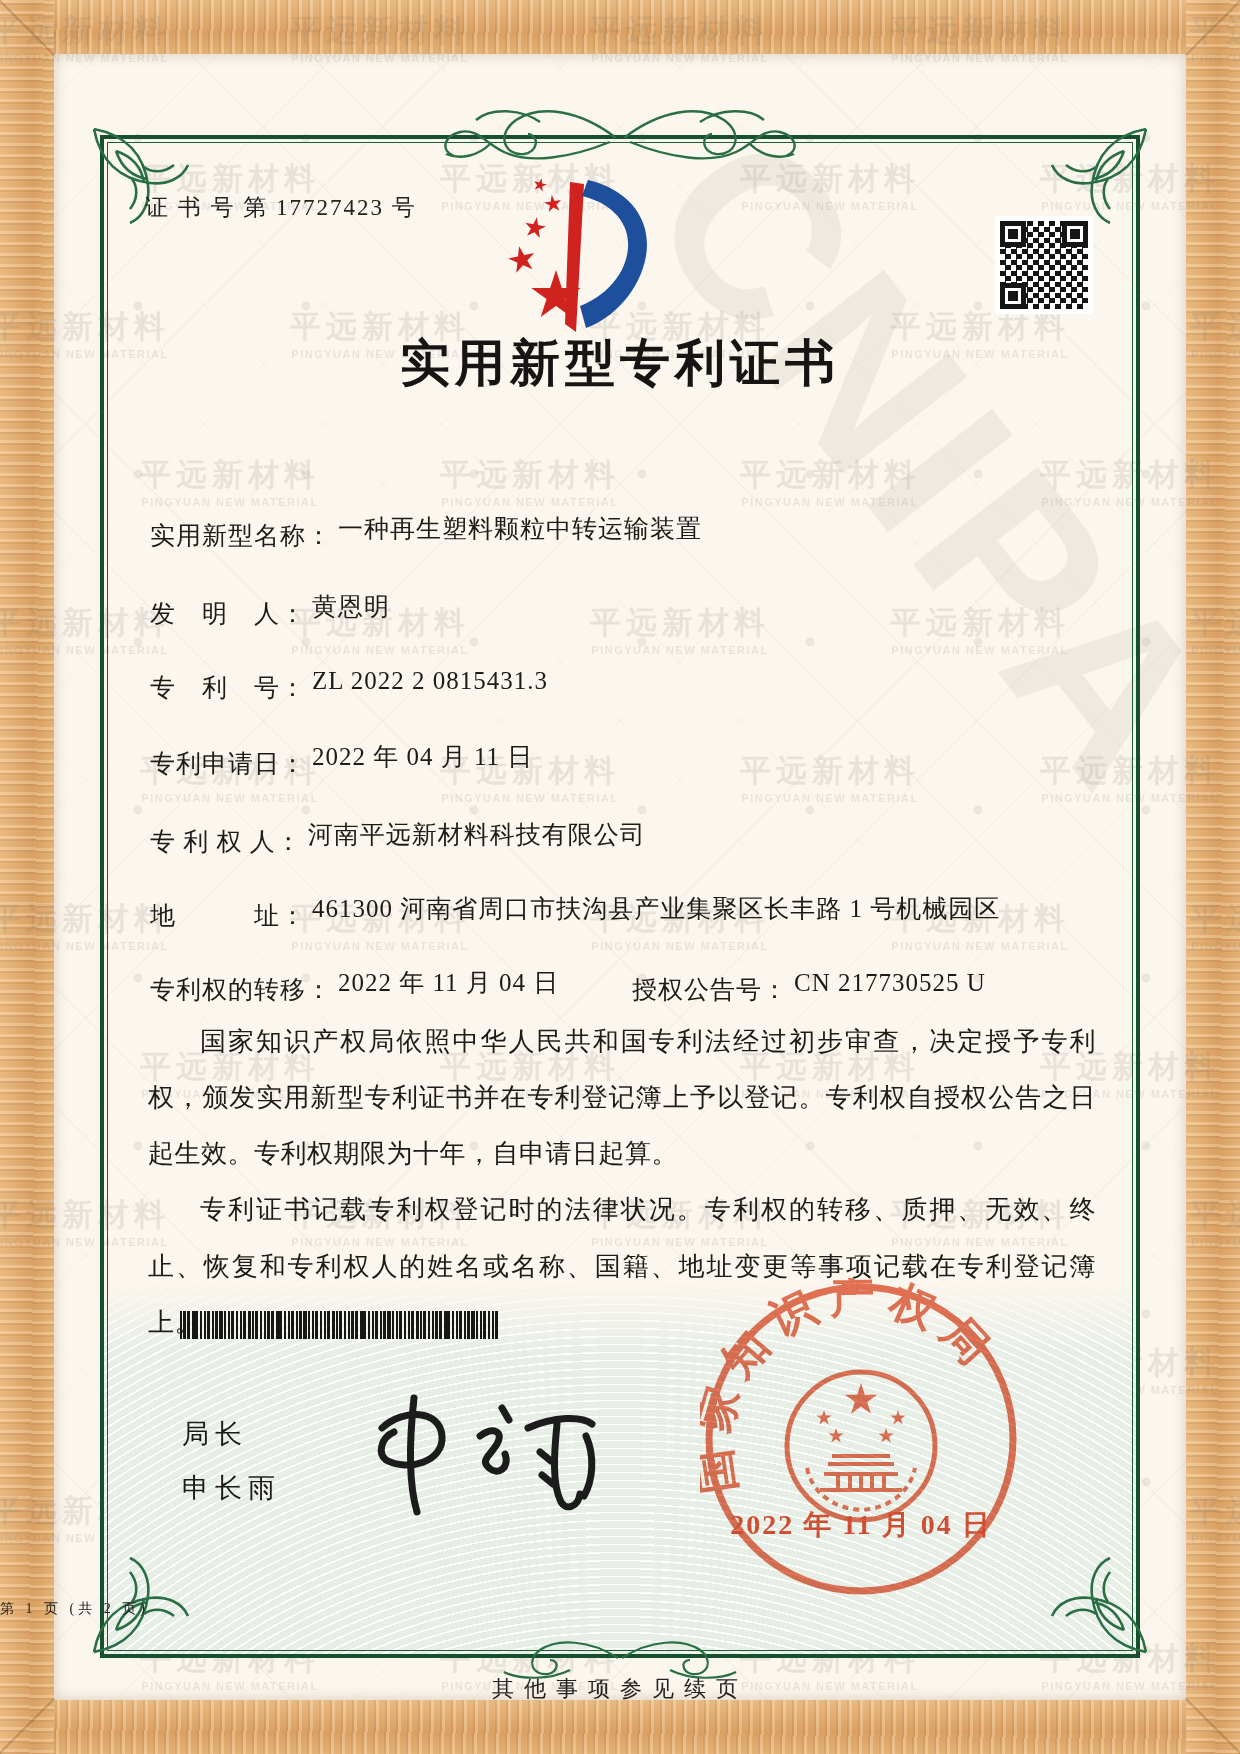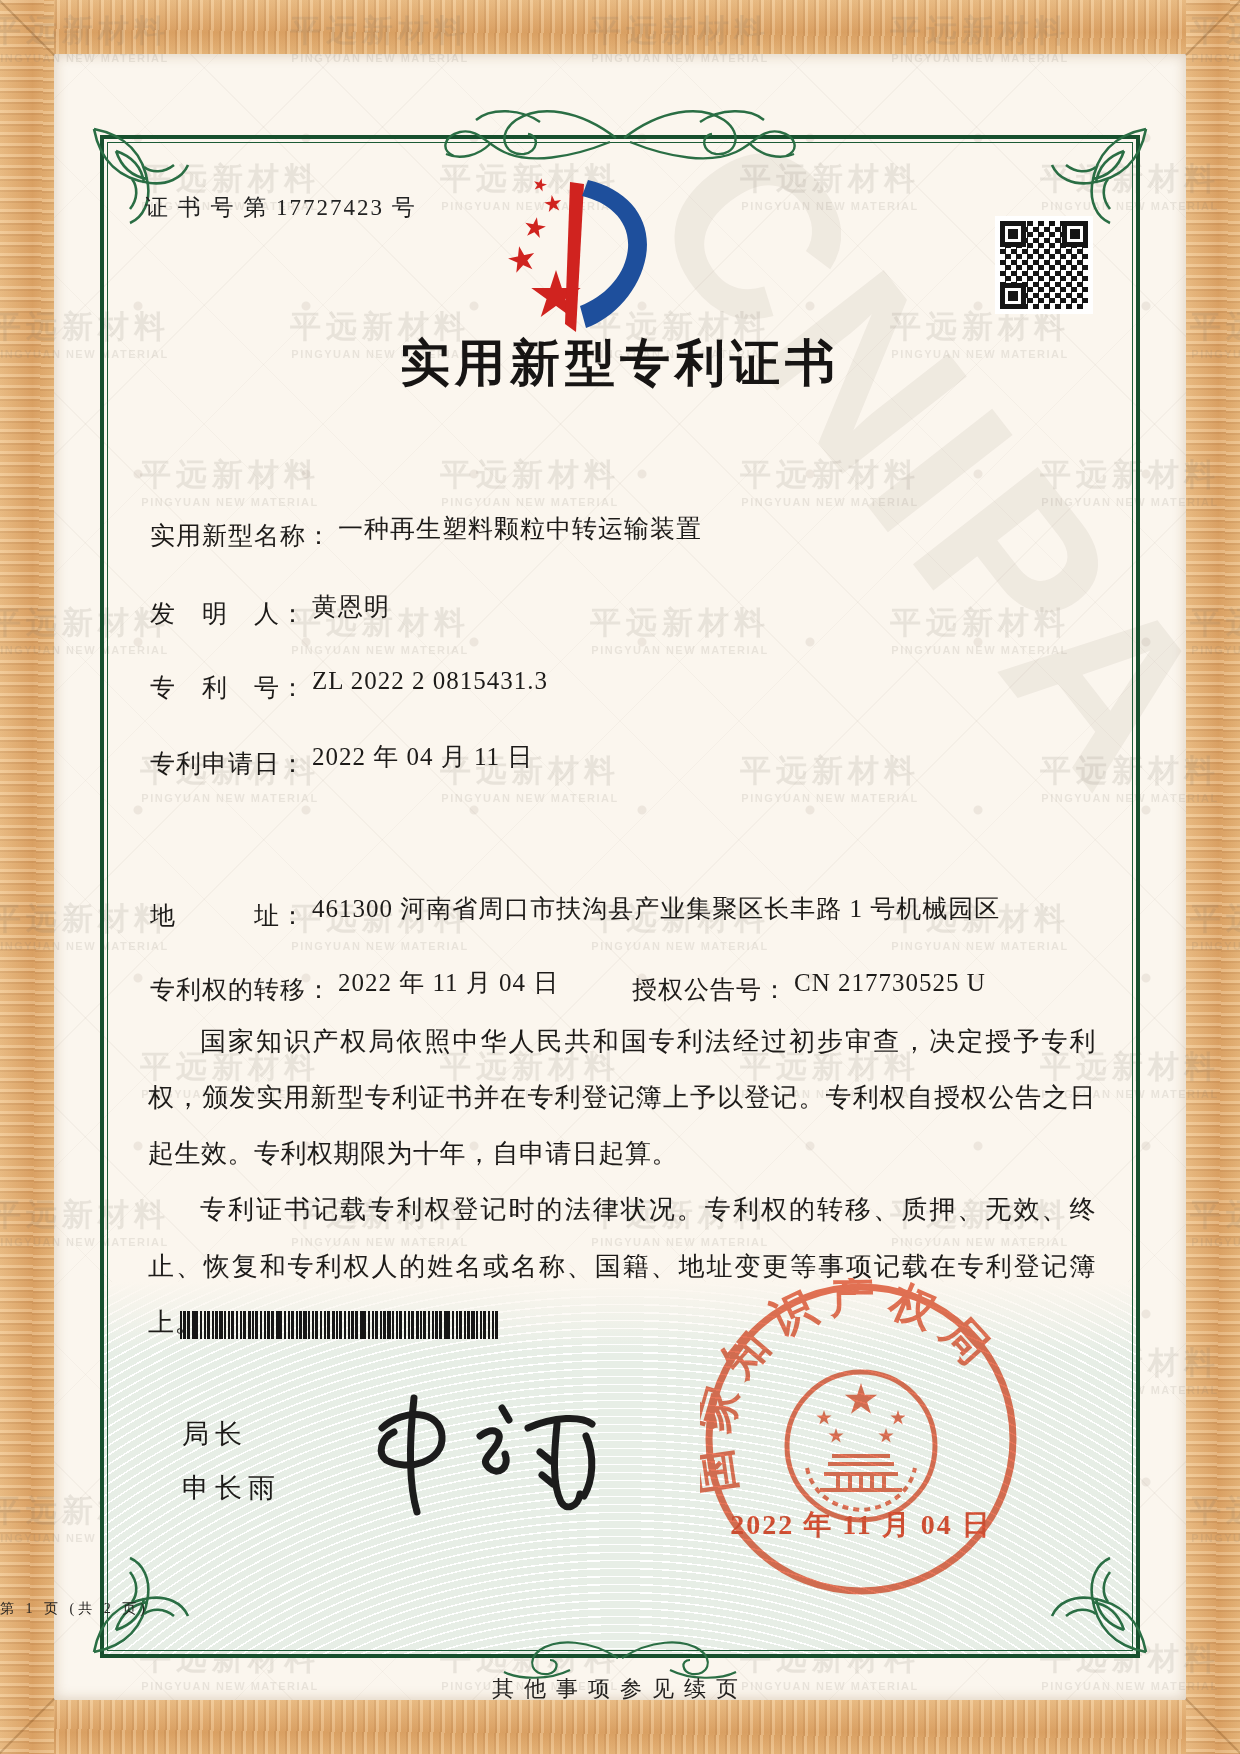--- a/index.html
+++ b/index.html
@@ -453,20 +453,24 @@
     <span class="lab">发　明　人：</span>
     <span class="val">黄恩明</span>
   </div>
   <div class="row r3">
     <span class="lab">专　利　号：</span>
     <span class="val">ZL 2022 2 0815431.3</span>
   </div>
   <div class="row r4">
     <span class="lab">专利申请日：</span>
     <span class="val">2022 年 04 月 11 日</span>
+  </div>
+  <div class="row r5">
+    <span class="lab">专 利 权 人：</span>
+    <span class="val">河南平远新材料科技有限公司</span>
   </div>
   <div class="row r6">
     <span class="lab">地　　　址：</span>
     <span class="val">461300 河南省周口市扶沟县产业集聚区长丰路 1 号机械园区</span>
   </div>
   <div class="row r7">
     <div class="grant-group">
       <div class="grant-left">
         <span class="lab">专利权的转移：</span>
         <span class="val">2022 年 11 月 04 日</span>

